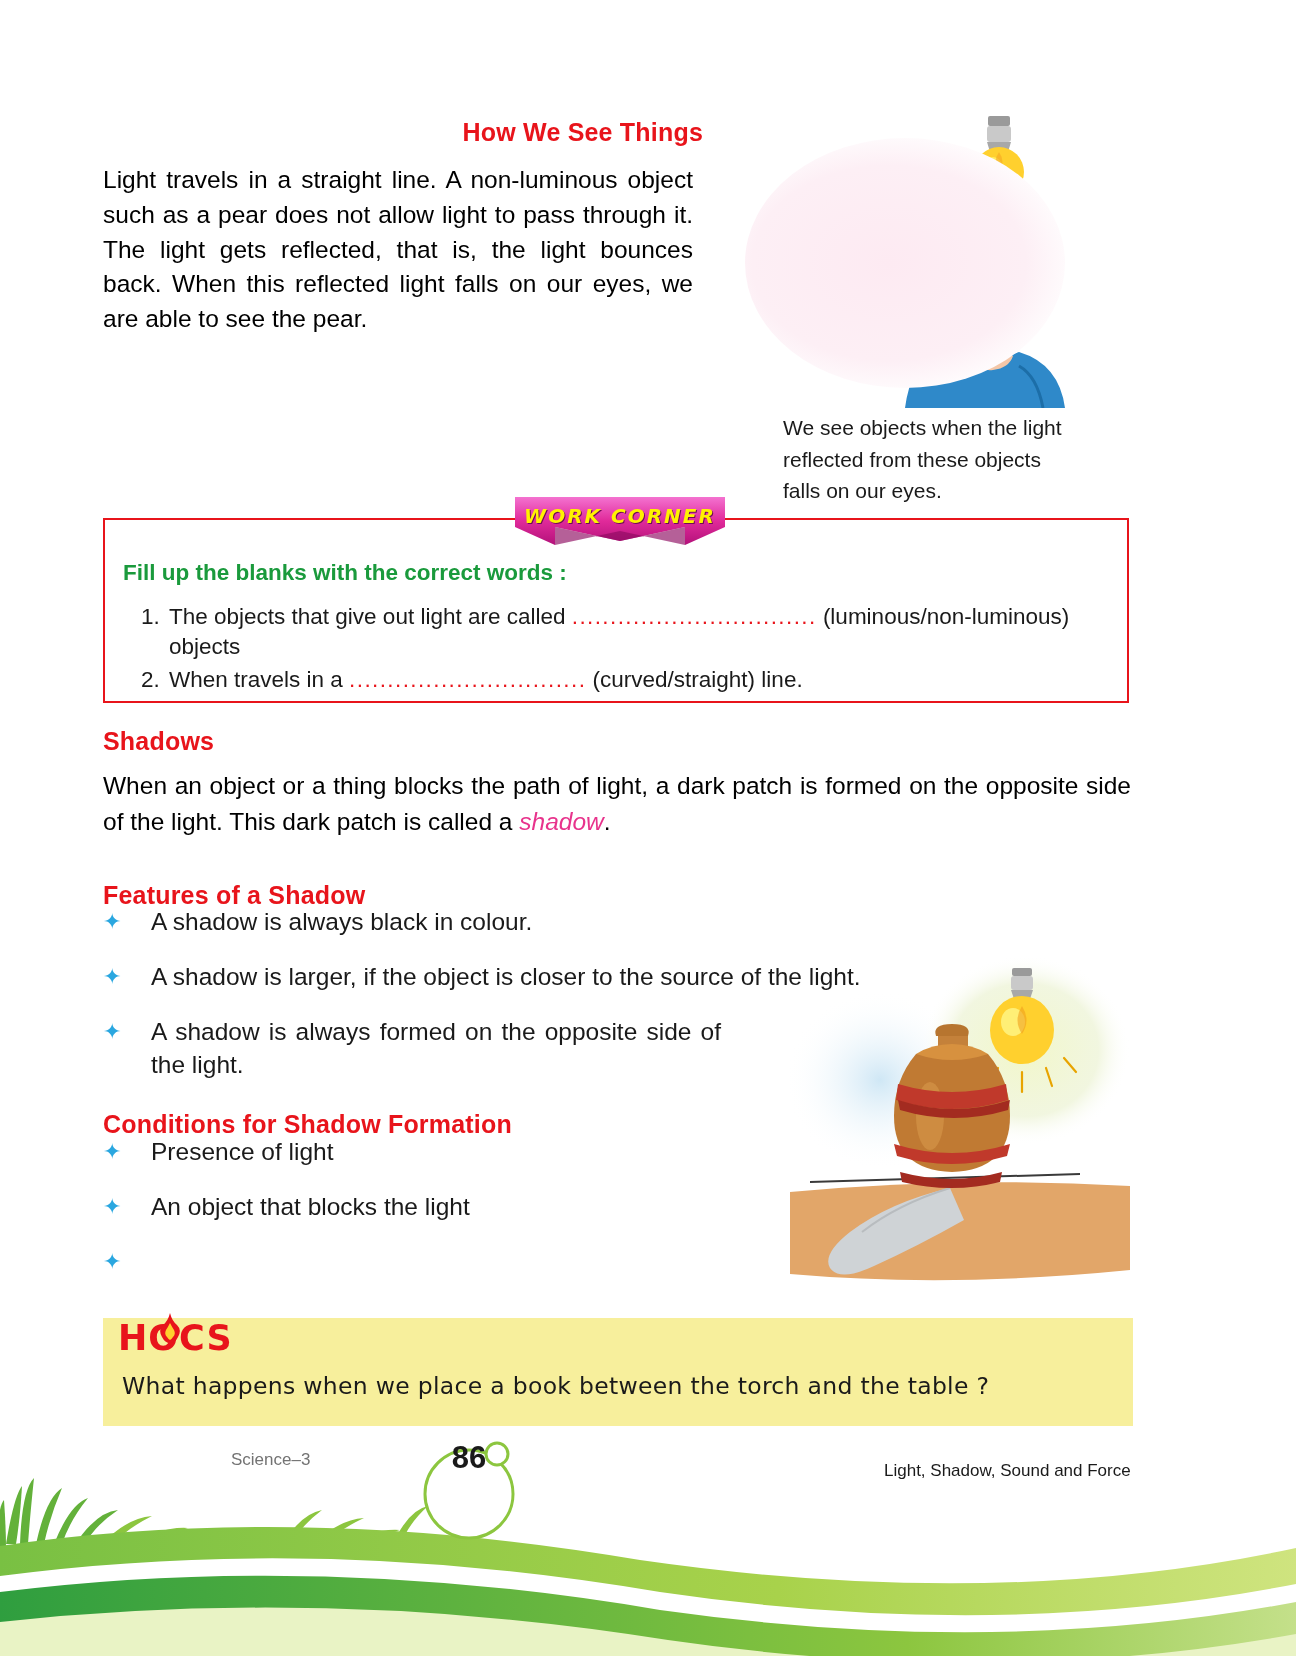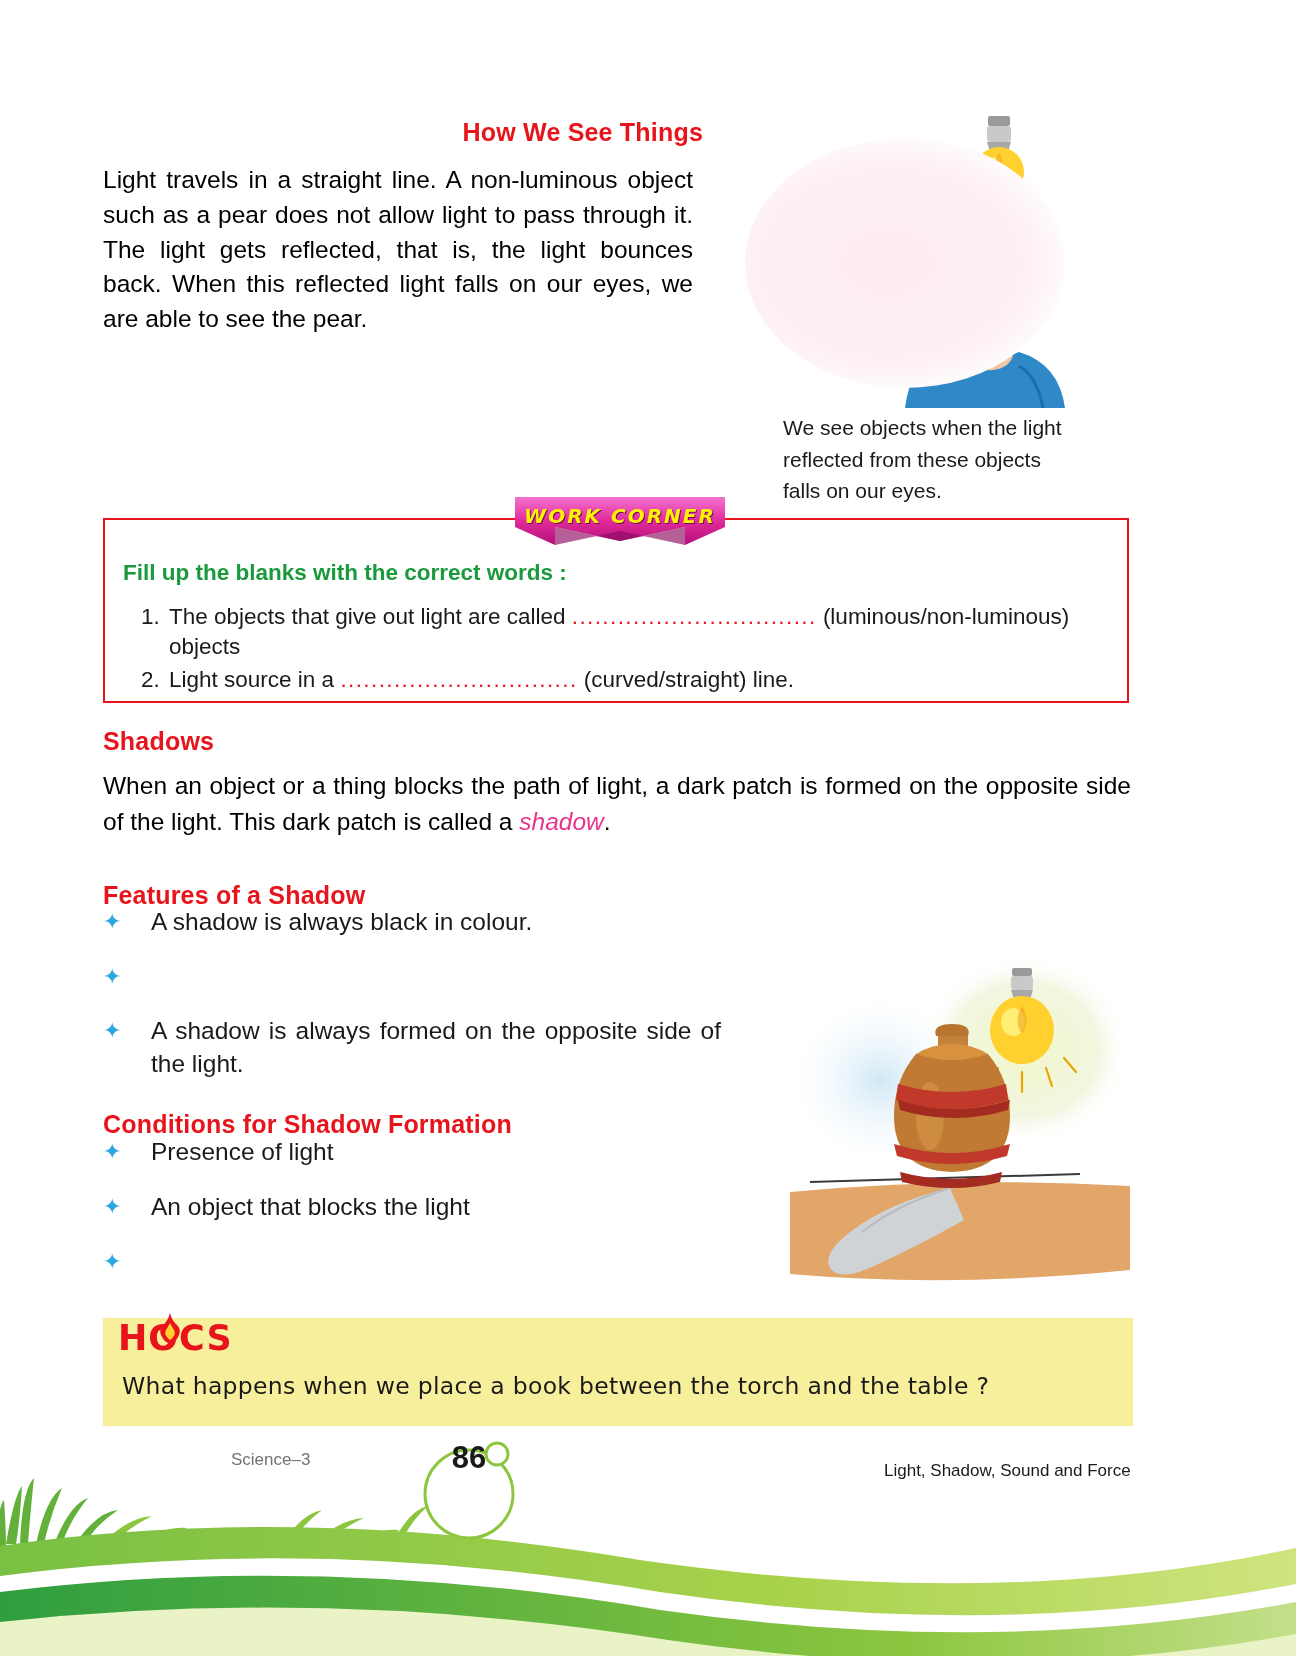--- a/index.html
+++ b/index.html
@@ -352,41 +352,42 @@
         <span class="blank">................................</span>
         <span>(luminous/non-luminous) objects</span>
       </span>
     </div>
   </div>
 
   <div id="wc-q2" class="wc-item">
     <div class="q1-line">
       <span class="num">2.</span>
       <span class="txt">
-        <span>Light source in a</span>
+        <span>When travels in a</span>
         <span class="blank">...............................</span>
         <span>(curved/straight) line.</span>
       </span>
     </div>
   </div>
 
   <div id="sec-shadows">
     <h2 class="h-red">Shadows</h2>
     <p id="para-shadow"><span>When an object or a thing blocks the path of light, a dark patch is formed on the opposite side of the light. This dark patch is called a </span><span class="em-shadow">shadow</span><span>.</span></p>
   </div>
 
   <h2 id="h-features" class="h-red">Features of a Shadow</h2>
 
   <div id="features-list" class="bullet-list">
     <div class="bullet-row">
       <span class="bullet-mark">✦</span>
       <span class="bullet-text">A shadow is always black in colour.</span>
     </div>
     <div class="bullet-row">
       <span class="bullet-mark">✦</span>
+      <span class="bullet-text">A shadow is larger, if the object is closer to the source of the light.</span>
     </div>
     <div class="bullet-row">
       <span class="bullet-mark">✦</span>
       <span class="bullet-text b3">A shadow is always formed on the opposite side of the light.</span>
     </div>
   </div>
 
   <h2 id="h-conditions" class="h-red">Conditions for Shadow Formation</h2>
 
   <div id="conditions-list" class="bullet-list">

